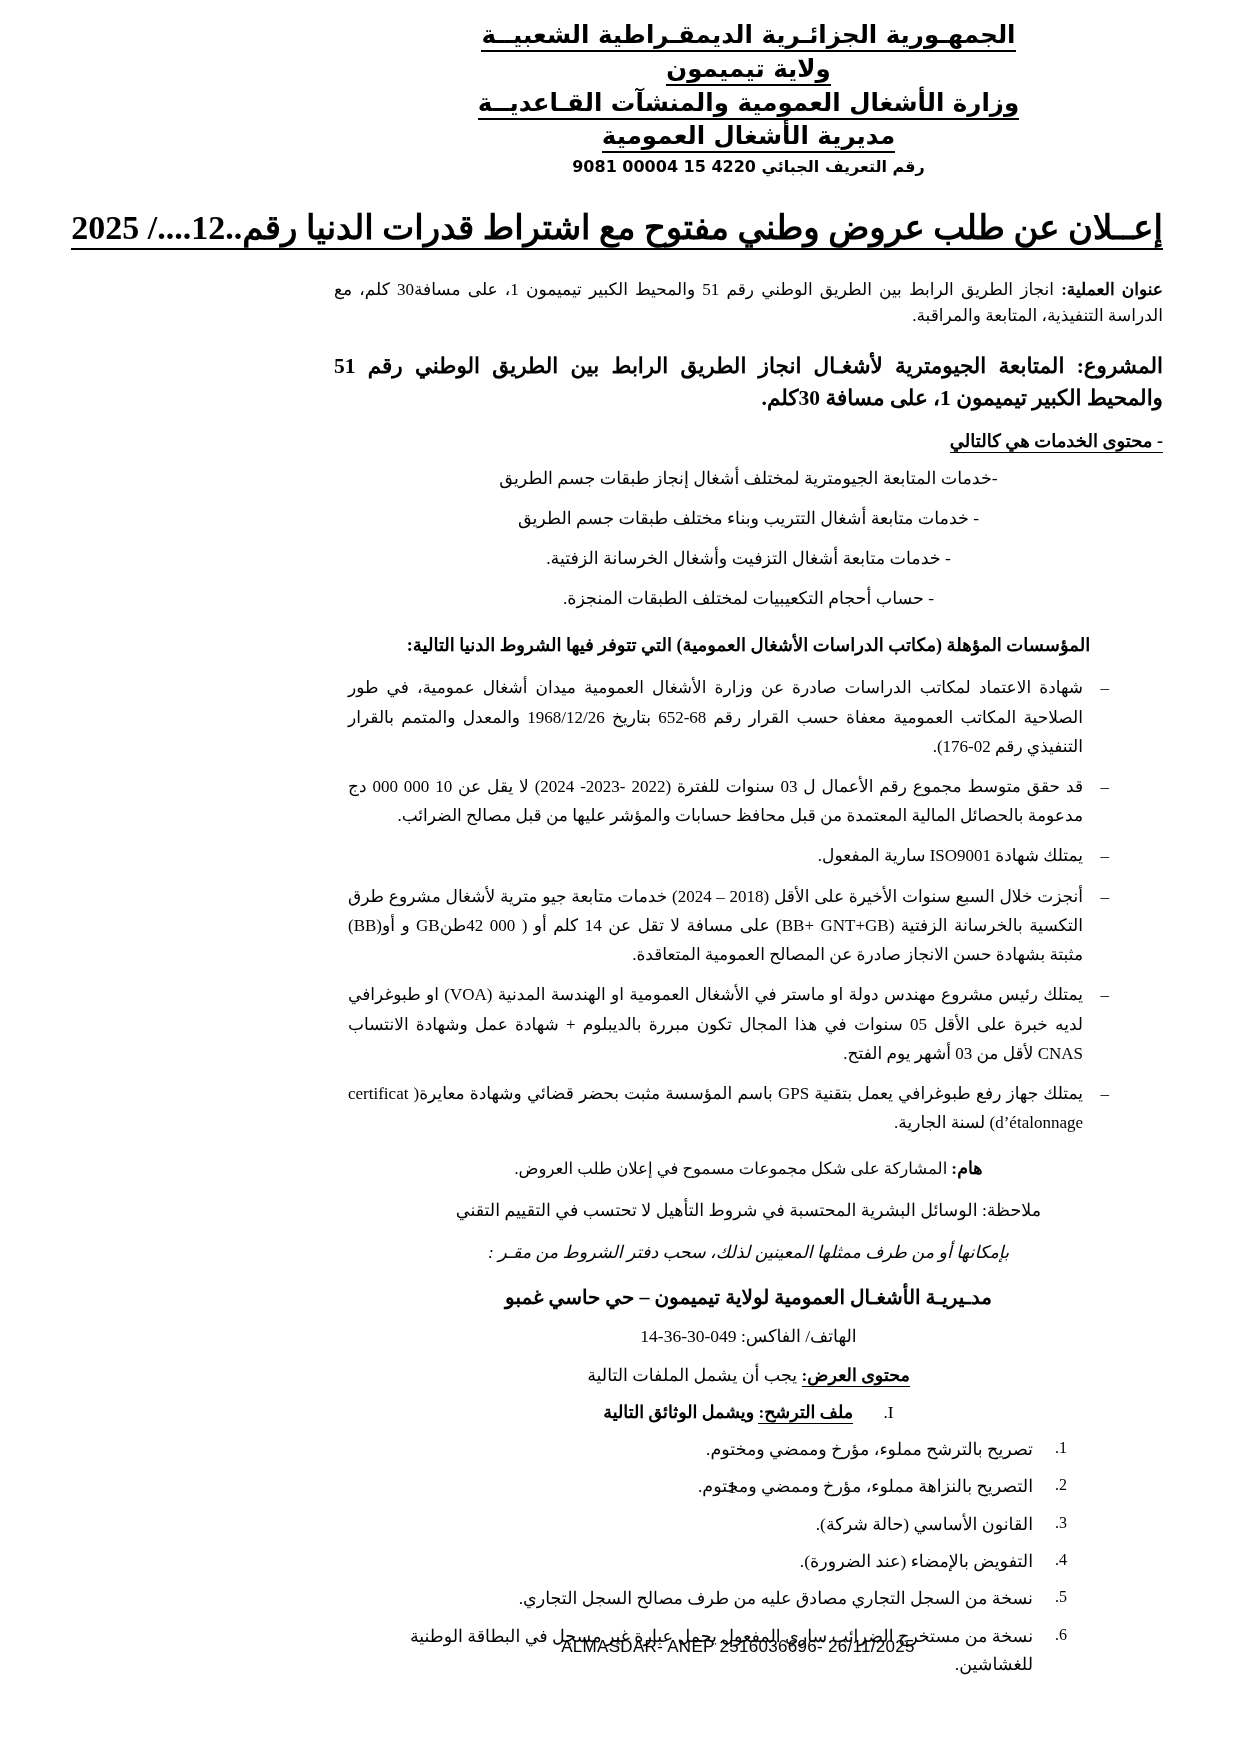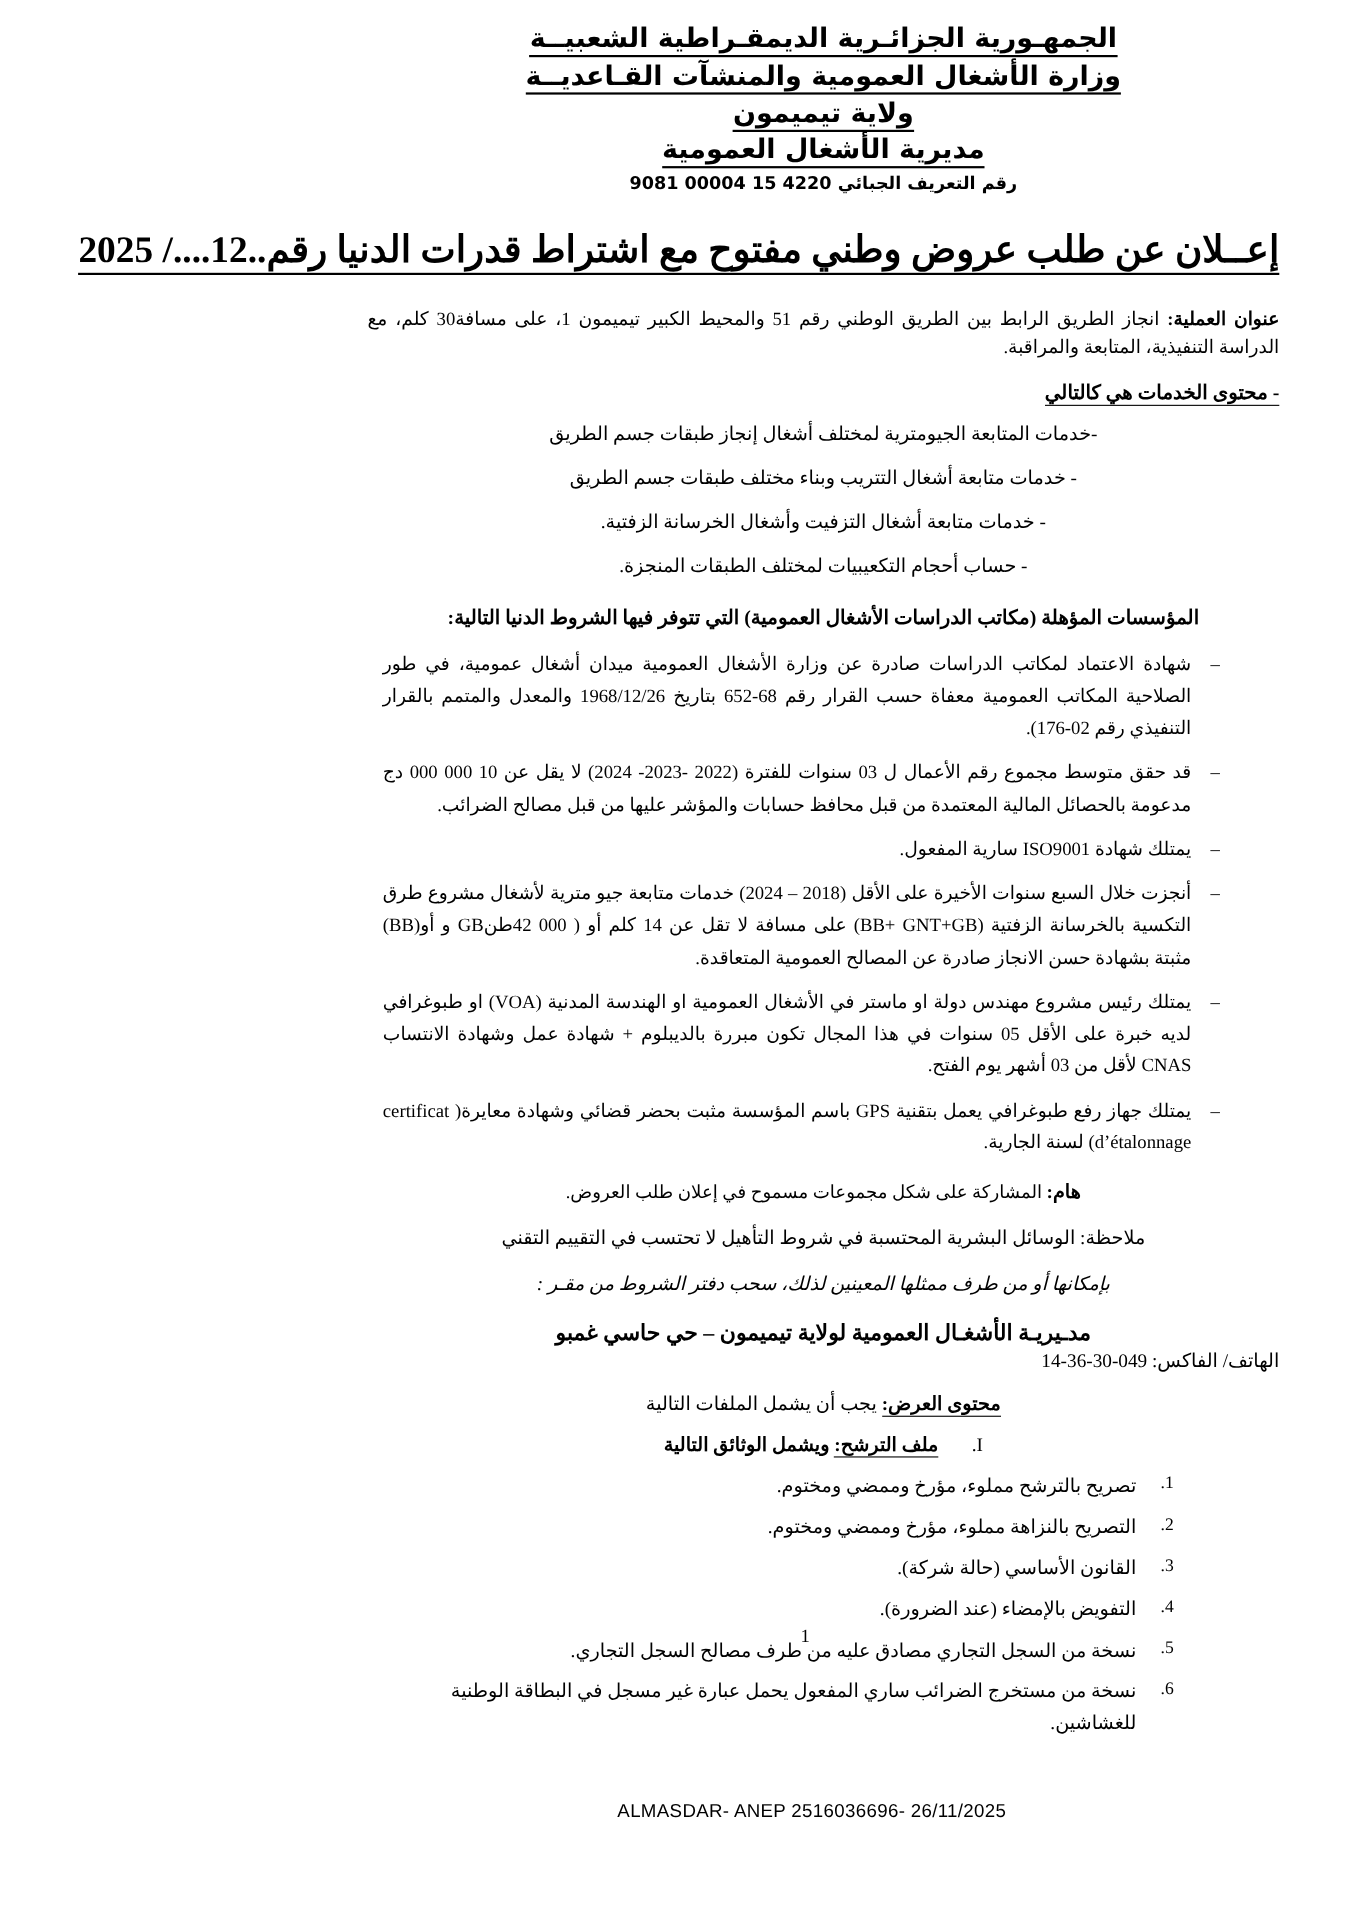--- a/index.html
+++ b/index.html
@@ -163,22 +163,23 @@
     direction: rtl;
     text-align: center;
     font-weight: bold;
     font-size: 20px;
     line-height: 1.5;
     margin-top: 16px;
     letter-spacing: 0.6px;
   }
   .phone {
     direction: rtl;
-    text-align: right;
-    font-size: 17.5px;
+    text-align: center;
+    font-size: 17.5px;
+    margin-top: 14px;
   }
 
   .offer-head {
     direction: rtl;
     text-align: center;
     font-size: 17.5px;
     margin-top: 18px;
   }
   .offer-head span.u { border-bottom: 1.6px solid #000; font-weight: bold; padding-bottom: 1px; }
 
@@ -234,39 +235,43 @@
     margin-left: 12px;
   }
 </style>
 </head>
 <body>
 
 <div class="page">
 
   <div class="masthead">
     <div class="mh-line"><span class="u">الجمهـورية الجزائـرية الديمقـراطية الشعبيــة</span></div>
+    <div class="mh-line"><span class="u">ولاية تيميمون</span></div>
     <div class="mh-line"><span class="u">وزارة الأشغال العمومية والمنشآت القـاعديــة</span></div>
-    <div class="mh-line"><span class="u">ولاية تيميمون</span></div>
     <div class="mh-line"><span class="u">مديرية الأشغال العمومية</span></div>
     <div class="mh-small">
       <span>رقم التعريف الجبائي</span>
       <span>4220 15 00004 9081</span>
     </div>
   </div>
 
   <div class="main-title">
     <span class="u">إعــلان عن طلب عروض وطني مفتوح مع اشتراط قدرات الدنيا رقم..12..../ 2025</span>
   </div>
 
   <div class="op-title">
     <b>عنوان العملية:</b>
     <span>انجاز الطريق الرابط بين الطريق الوطني رقم 51 والمحيط الكبير تيميمون 1، على مسافة30 كلم، مع الدراسة التنفيذية، المتابعة والمراقبة.</span>
   </div>
 
 
+  <div class="project-line">
+    <span>المشروع:</span>
+    <span>المتابعة الجيومترية لأشغـال انجاز الطريق الرابط بين الطريق الوطني رقم 51 والمحيط الكبير تيميمون 1، على مسافة 30كلم.</span>
+  </div>
 
   <div class="sub-head">
     <span class="u">- محتوى الخدمات هي كالتالي</span>
   </div>
   <div class="svc">-خدمات المتابعة الجيومترية لمختلف أشغال إنجاز طبقات جسم الطريق</div>
   <div class="svc">- خدمات متابعة أشغال التتريب وبناء مختلف طبقات جسم الطريق</div>
   <div class="svc">- خدمات متابعة أشغال التزفيت وأشغال الخرسانة الزفتية.</div>
   <div class="svc">- حساب أحجام التكعيبيات لمختلف الطبقات المنجزة.</div>
 
   <div class="qual-head">المؤسسات المؤهلة (مكاتب الدراسات الأشغال العمومية) التي تتوفر فيها الشروط الدنيا التالية:</div>

